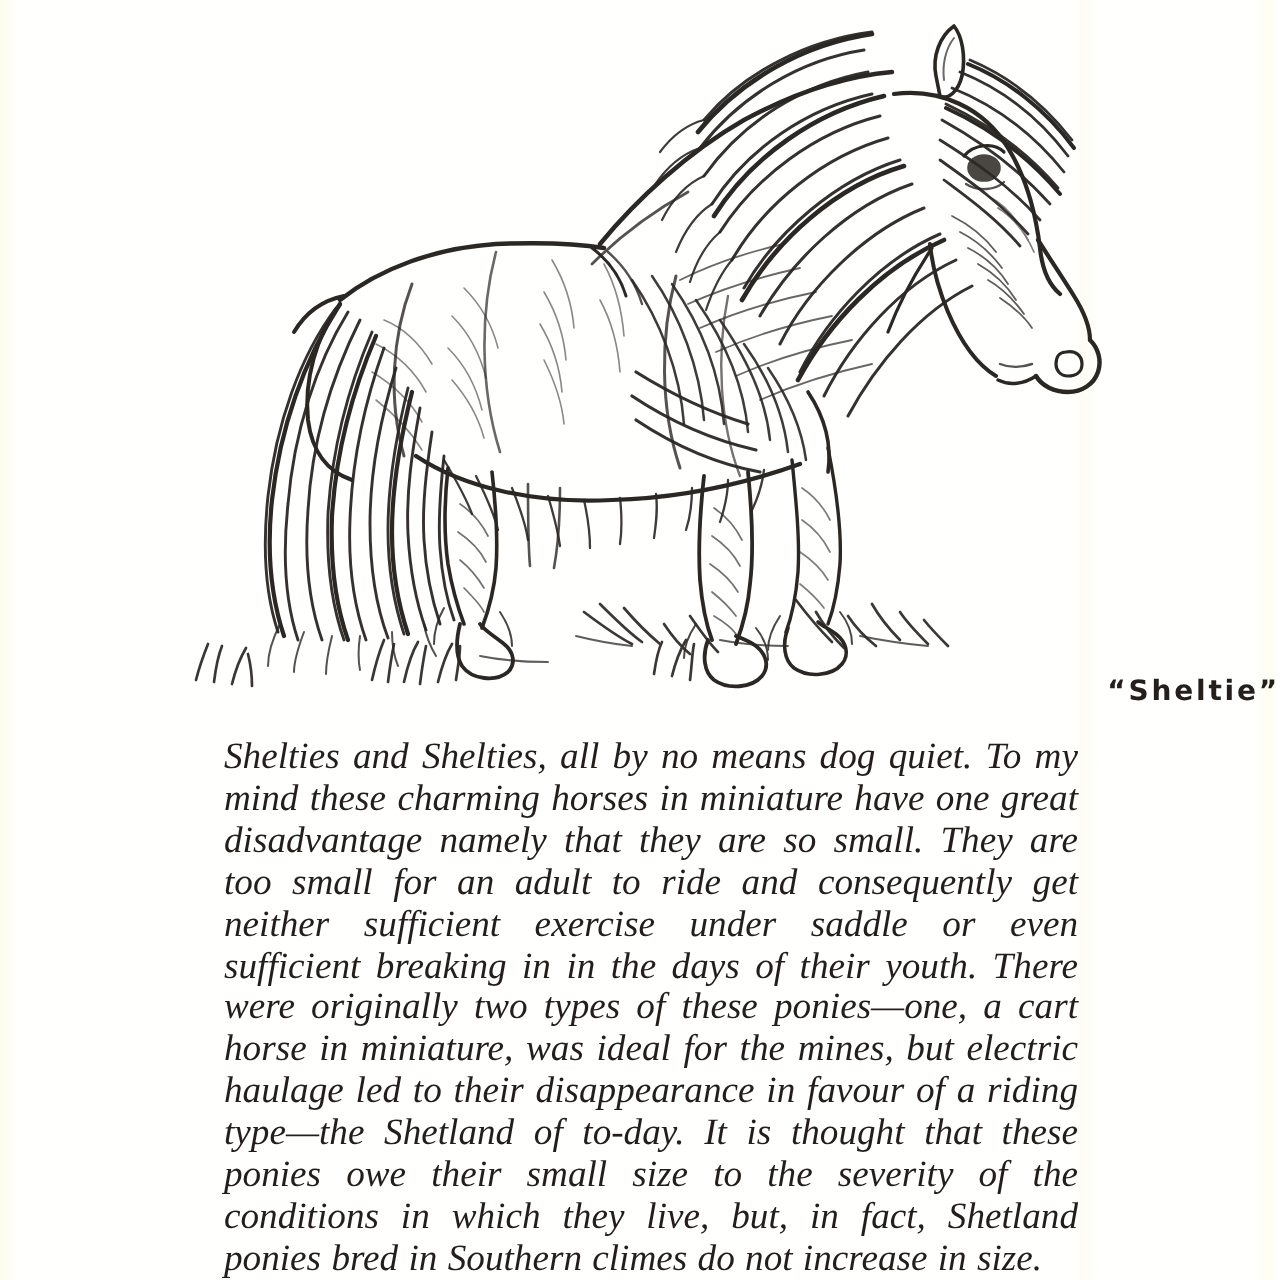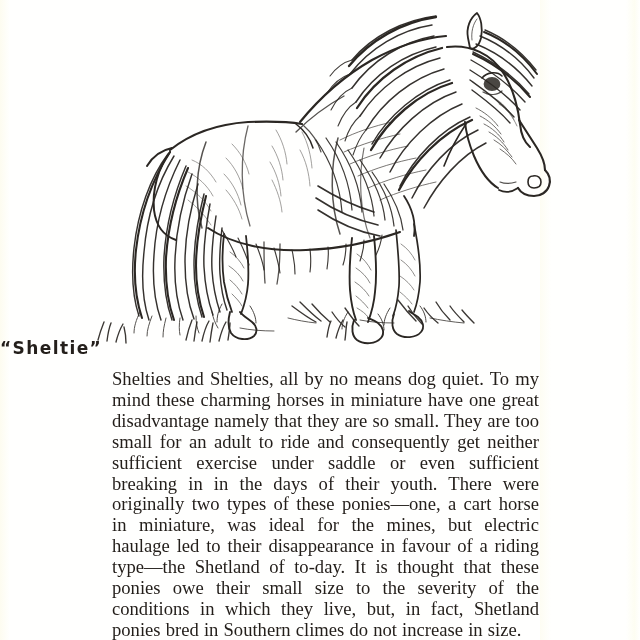--- a/index.html
+++ b/index.html
@@ -55,43 +55,44 @@
     display: block;
     width: 640px;
     height: 345px;
   }
 
   .caption {
     position: absolute;
     left: 0;
     top: 338px;
     width: 640px;
-    text-align: left;
+    text-align: right;
     font-family: "DejaVu Sans", sans-serif;
     font-weight: bold;
-    font-size: 17px;
+    font-size: 14px;
     letter-spacing: 1.4px;
     color: #241f1b;
   }
 
   .body-text {
     position: absolute;
     left: 112px;
     top: 369px;
     width: 427px;
     font-family: "Liberation Serif", serif;
     font-size: 18.6px;
     line-height: 20.9px;
     color: #231e1a;
     text-align: justify;
     text-align-last: left;
     -webkit-hyphens: none;
     hyphens: none;
     white-space: pre-line;
     word-spacing: 0.5px;
+    font-style: italic;
   }
 </style>
 </head>
 <body>
 
 <div class="page">
 
   <div class="paper-edge-left"></div>
   <div class="paper-edge-band"></div>
   <div class="paper-edge-right"></div>

